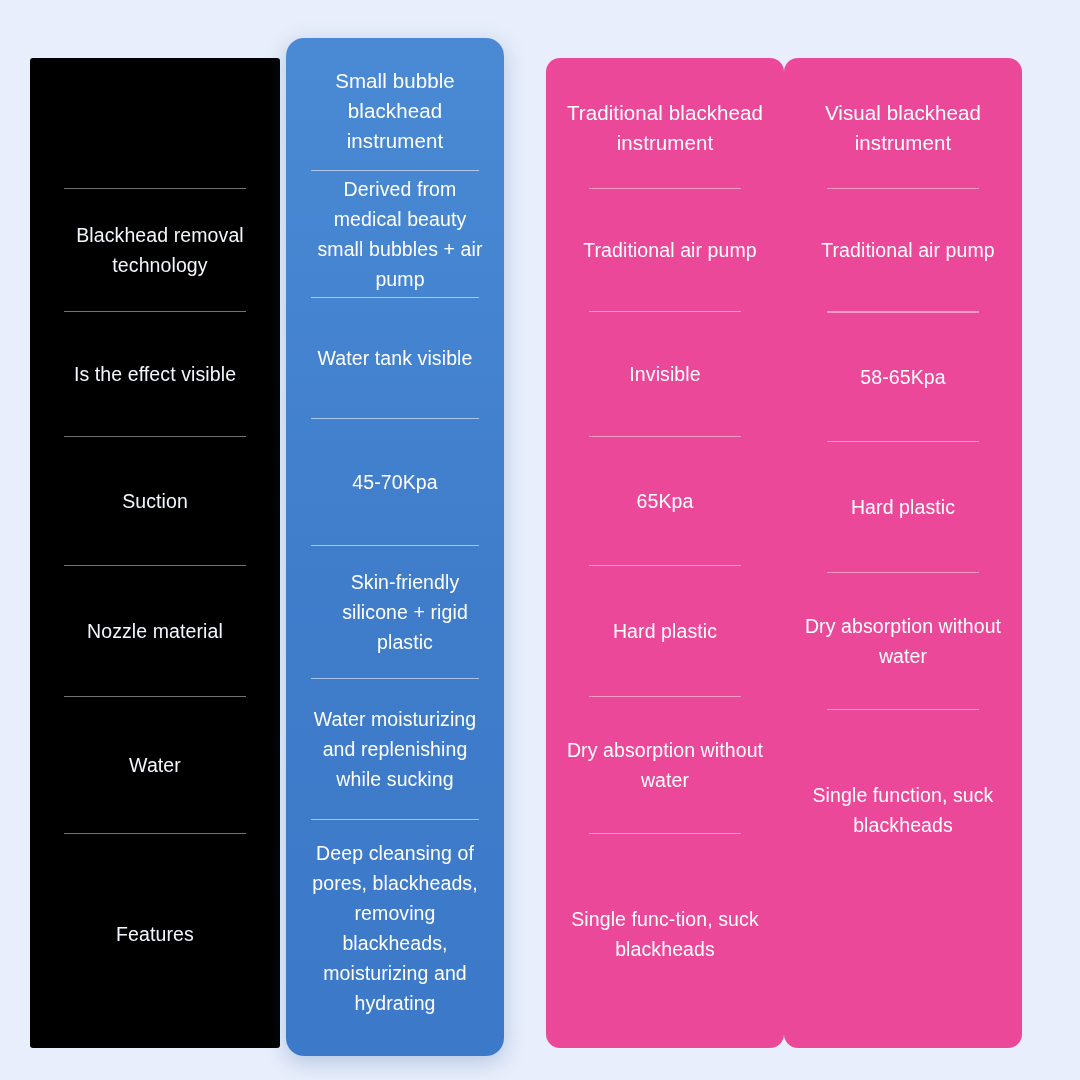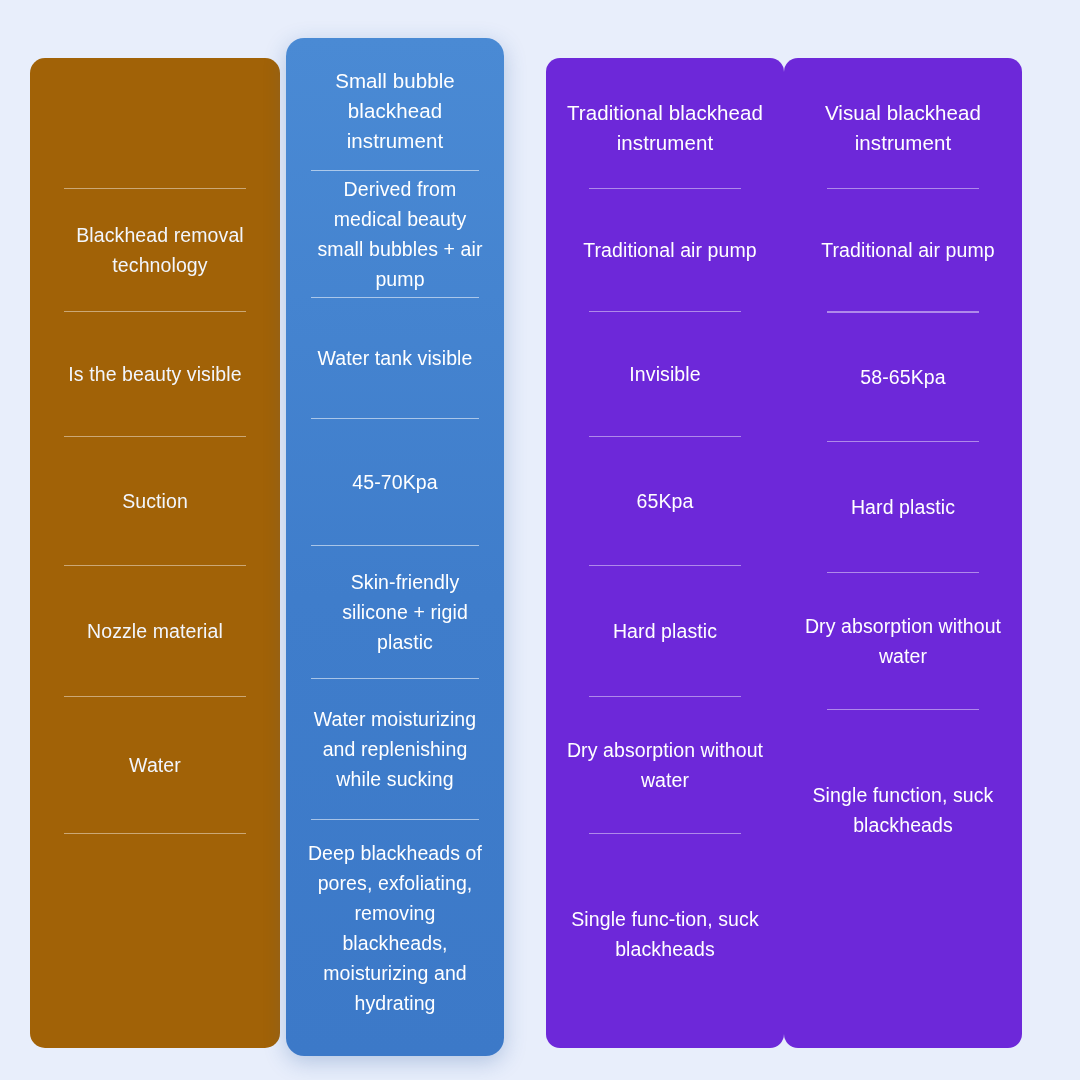--- a/index.html
+++ b/index.html
@@ -32,40 +32,40 @@
     column-gap: 0px;
   }
 
   .col {
     position: relative;
     box-sizing: border-box;
   }
 
   
   .col-labels {
-    background: #a16207;
-    border-radius: 15px;
+    background: #000000;
+    border-radius: 3px;
     width: 250px;
   }
 
   
   .col-highlight {
     position: absolute;
     left: 286px;
     top: 38px;
     width: 218px;
     height: 1018px;
     background: linear-gradient(180deg, #4a8ad4 0%, #3f7dcb 55%, #3c79c8 100%);
     border-radius: 18px;
     box-shadow: 0 6px 22px rgba(40, 90, 160, 0.28);
     z-index: 3;
   }
 
   .col-plain {
-    background: #6d28d9;
+    background: #ec4899;
     border-radius: 14px;
   }
   .col-3 { width: 238px; }
   .col-4 { width: 238px; }
 
   .spacer-col {
     width: 266px;
   }
 
   
@@ -141,28 +141,29 @@
 <div class="comparison-wrap">
 
   <div class="table-grid">
 
     <div class="col col-labels">
       <div class="col-inner">
         <div class="cell head-cell r0"></div>
         <div class="sep"></div>
         <div class="cell label-cell r1">Blackhead removal technology</div>
         <div class="sep"></div>
-        <div class="cell label-cell r2">Is the beauty visible</div>
+        <div class="cell label-cell r2">Is the effect visible</div>
         <div class="sep"></div>
         <div class="cell label-cell r3">Suction</div>
         <div class="sep"></div>
         <div class="cell label-cell r4">Nozzle material</div>
         <div class="sep"></div>
         <div class="cell label-cell r5">Water</div>
         <div class="sep"></div>
+        <div class="cell label-cell r6">Features</div>
       </div>
     </div>
 
     <div class="spacer-col"></div>
 
     <div class="col col-plain col-3">
       <div class="col-inner">
         <div class="cell head-cell r0">Traditional blackhead instrument</div>
         <div class="sep"></div>
         <div class="cell r1">Traditional air pump</div>
@@ -205,17 +206,17 @@
       <div class="cell r1">Derived from medical beauty small bubbles + air pump</div>
       <div class="sep"></div>
       <div class="cell r2">Water tank visible</div>
       <div class="sep"></div>
       <div class="cell r3">45-70Kpa</div>
       <div class="sep"></div>
       <div class="cell r4">Skin-friendly silicone + rigid plastic</div>
       <div class="sep"></div>
       <div class="cell r5">Water moisturizing and replenishing while sucking</div>
       <div class="sep"></div>
-      <div class="cell r6">Deep blackheads of pores, exfoliating, removing blackheads, moisturizing and hydrating</div>
+      <div class="cell r6">Deep cleansing of pores, blackheads, removing blackheads, moisturizing and hydrating</div>
     </div>
   </div>
 
 </div>
 
 </body></html>

